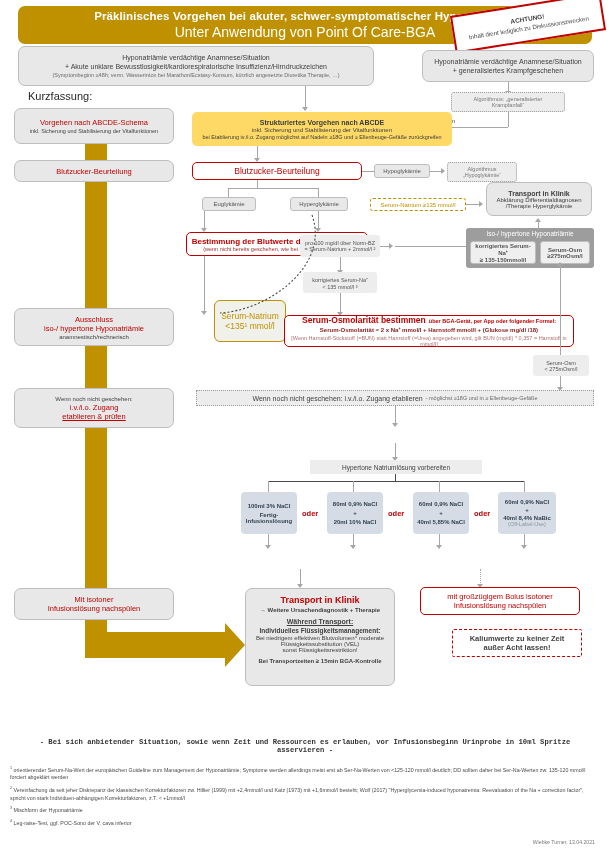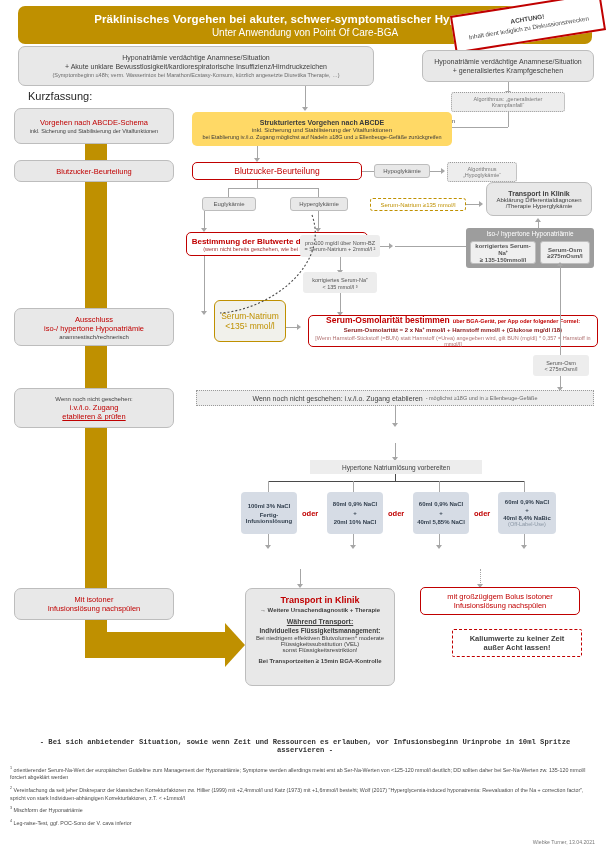--- a/index.html
+++ b/index.html
@@ -17,21 +17,21 @@
   .abs { position: absolute; }
 
   
   .title-bar {
     left: 18px; top: 6px; width: 574px; height: 38px;
     background: #bf9000; border-radius: 7px;
     color: #ffffff; text-align: center;
     display: flex; flex-direction: column; justify-content: center;
   }
   .title-bar .t1 { font-size: 11.5px; font-weight: bold; letter-spacing: .1px; }
-  .title-bar .t2 { font-size: 10px; font-weight: normal; margin-top: 2px; }
+  .title-bar .t2 { font-size: 14px; font-weight: normal; margin-top: 2px; }
 
   .achtung {
     left: 452px; top: 4px; width: 152px; height: 38px;
     border: 2px solid #c00000; background:#ffffff;
     transform: rotate(-9deg);
     display:flex; flex-direction:column; align-items:center; justify-content:center;
     color:#3f3f3f;
   }
   .achtung .a1 { font-size:6.4px; font-weight:bold; }
   .achtung .a2 { font-size:6.2px; margin-top:2px; }
@@ -307,21 +307,21 @@
     <div class="t85">Serum-Natrium</div>
     <div class="t85">&lt;135¹ mmol/l</div>
   </div>
   <div class="abs hline" style="left:286px; top:327px; width:12px;"></div>
   <div class="abs arrow-r" style="left:297px; top:324px;"></div>
 
   <svg class="abs" style="left:180px; top:205px; width:200px; height:120px;" viewBox="0 0 200 120">
     <path d="M 132 10 C 150 60, 90 105, 40 108" fill="none" stroke="#4a4a4a" stroke-width="1.1" stroke-dasharray="2,2"></path>
   </svg>
 
-  <div class="abs redbox" style="left:308px; top:315px; width:290px; height:32px; align-items:center;">
+  <div class="abs redbox" style="left:284px; top:315px; width:290px; height:32px; align-items:center;">
     <div style="display:flex;align-items:baseline;gap:3px;">
       <span class="t85 b">Serum-Osmolarität bestimmen</span>
       <span class="t55 b">über BGA-Gerät, per App oder folgender Formel:</span>
     </div>
     <div class="t6 b" style="color:#8a2020;margin-top:1px;">Serum-Osmolarität = 2 x Na⁺ mmol/l + Harnstoff mmol/l + (Glukose mg/dl /18)</div>
     <div class="t55" style="color:#b07070;margin-top:1px;">[Wenn Harnstoff-Stickstoff (=BUN) statt Harnstoff (=Urea) angegeben wird, gilt BUN (mg/dl) * 0,357 = Harnstoff in mmol/l]</div>
   </div>
 
   <div class="abs vline" style="left:560px; top:265px; height:100px;"></div>
   <div class="abs arrow-u" style="left:557px; top:262px;"></div>

